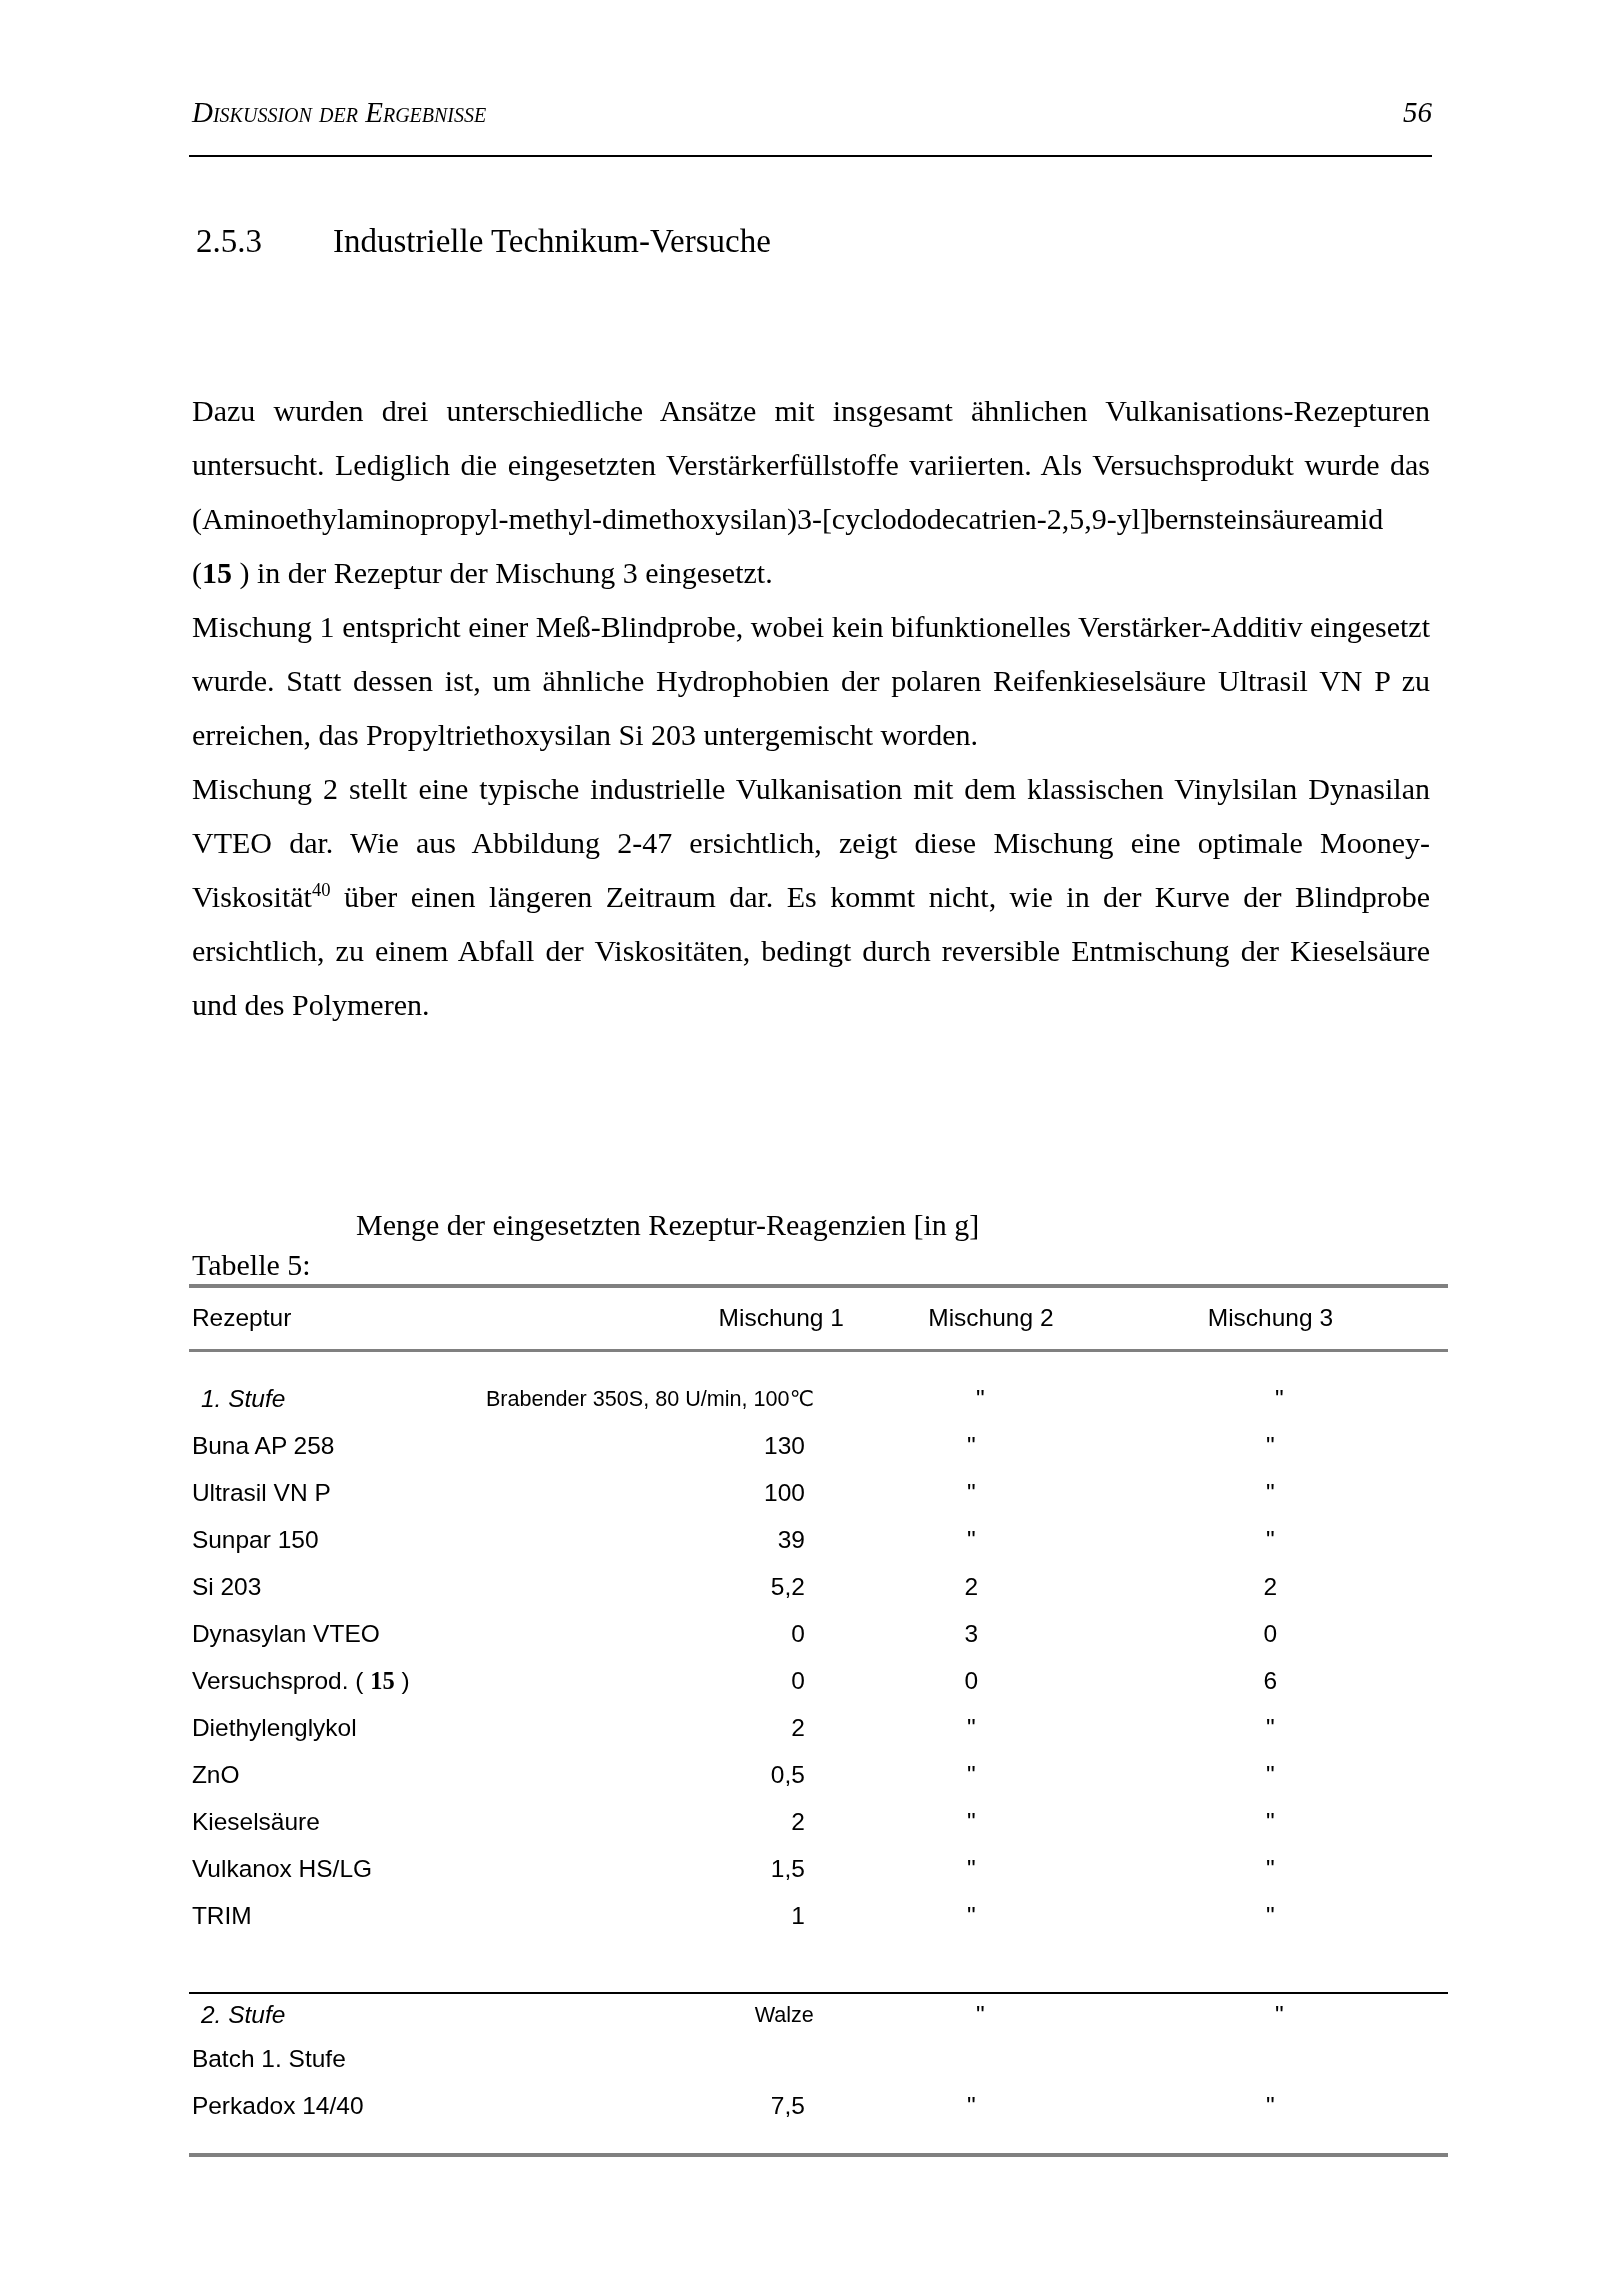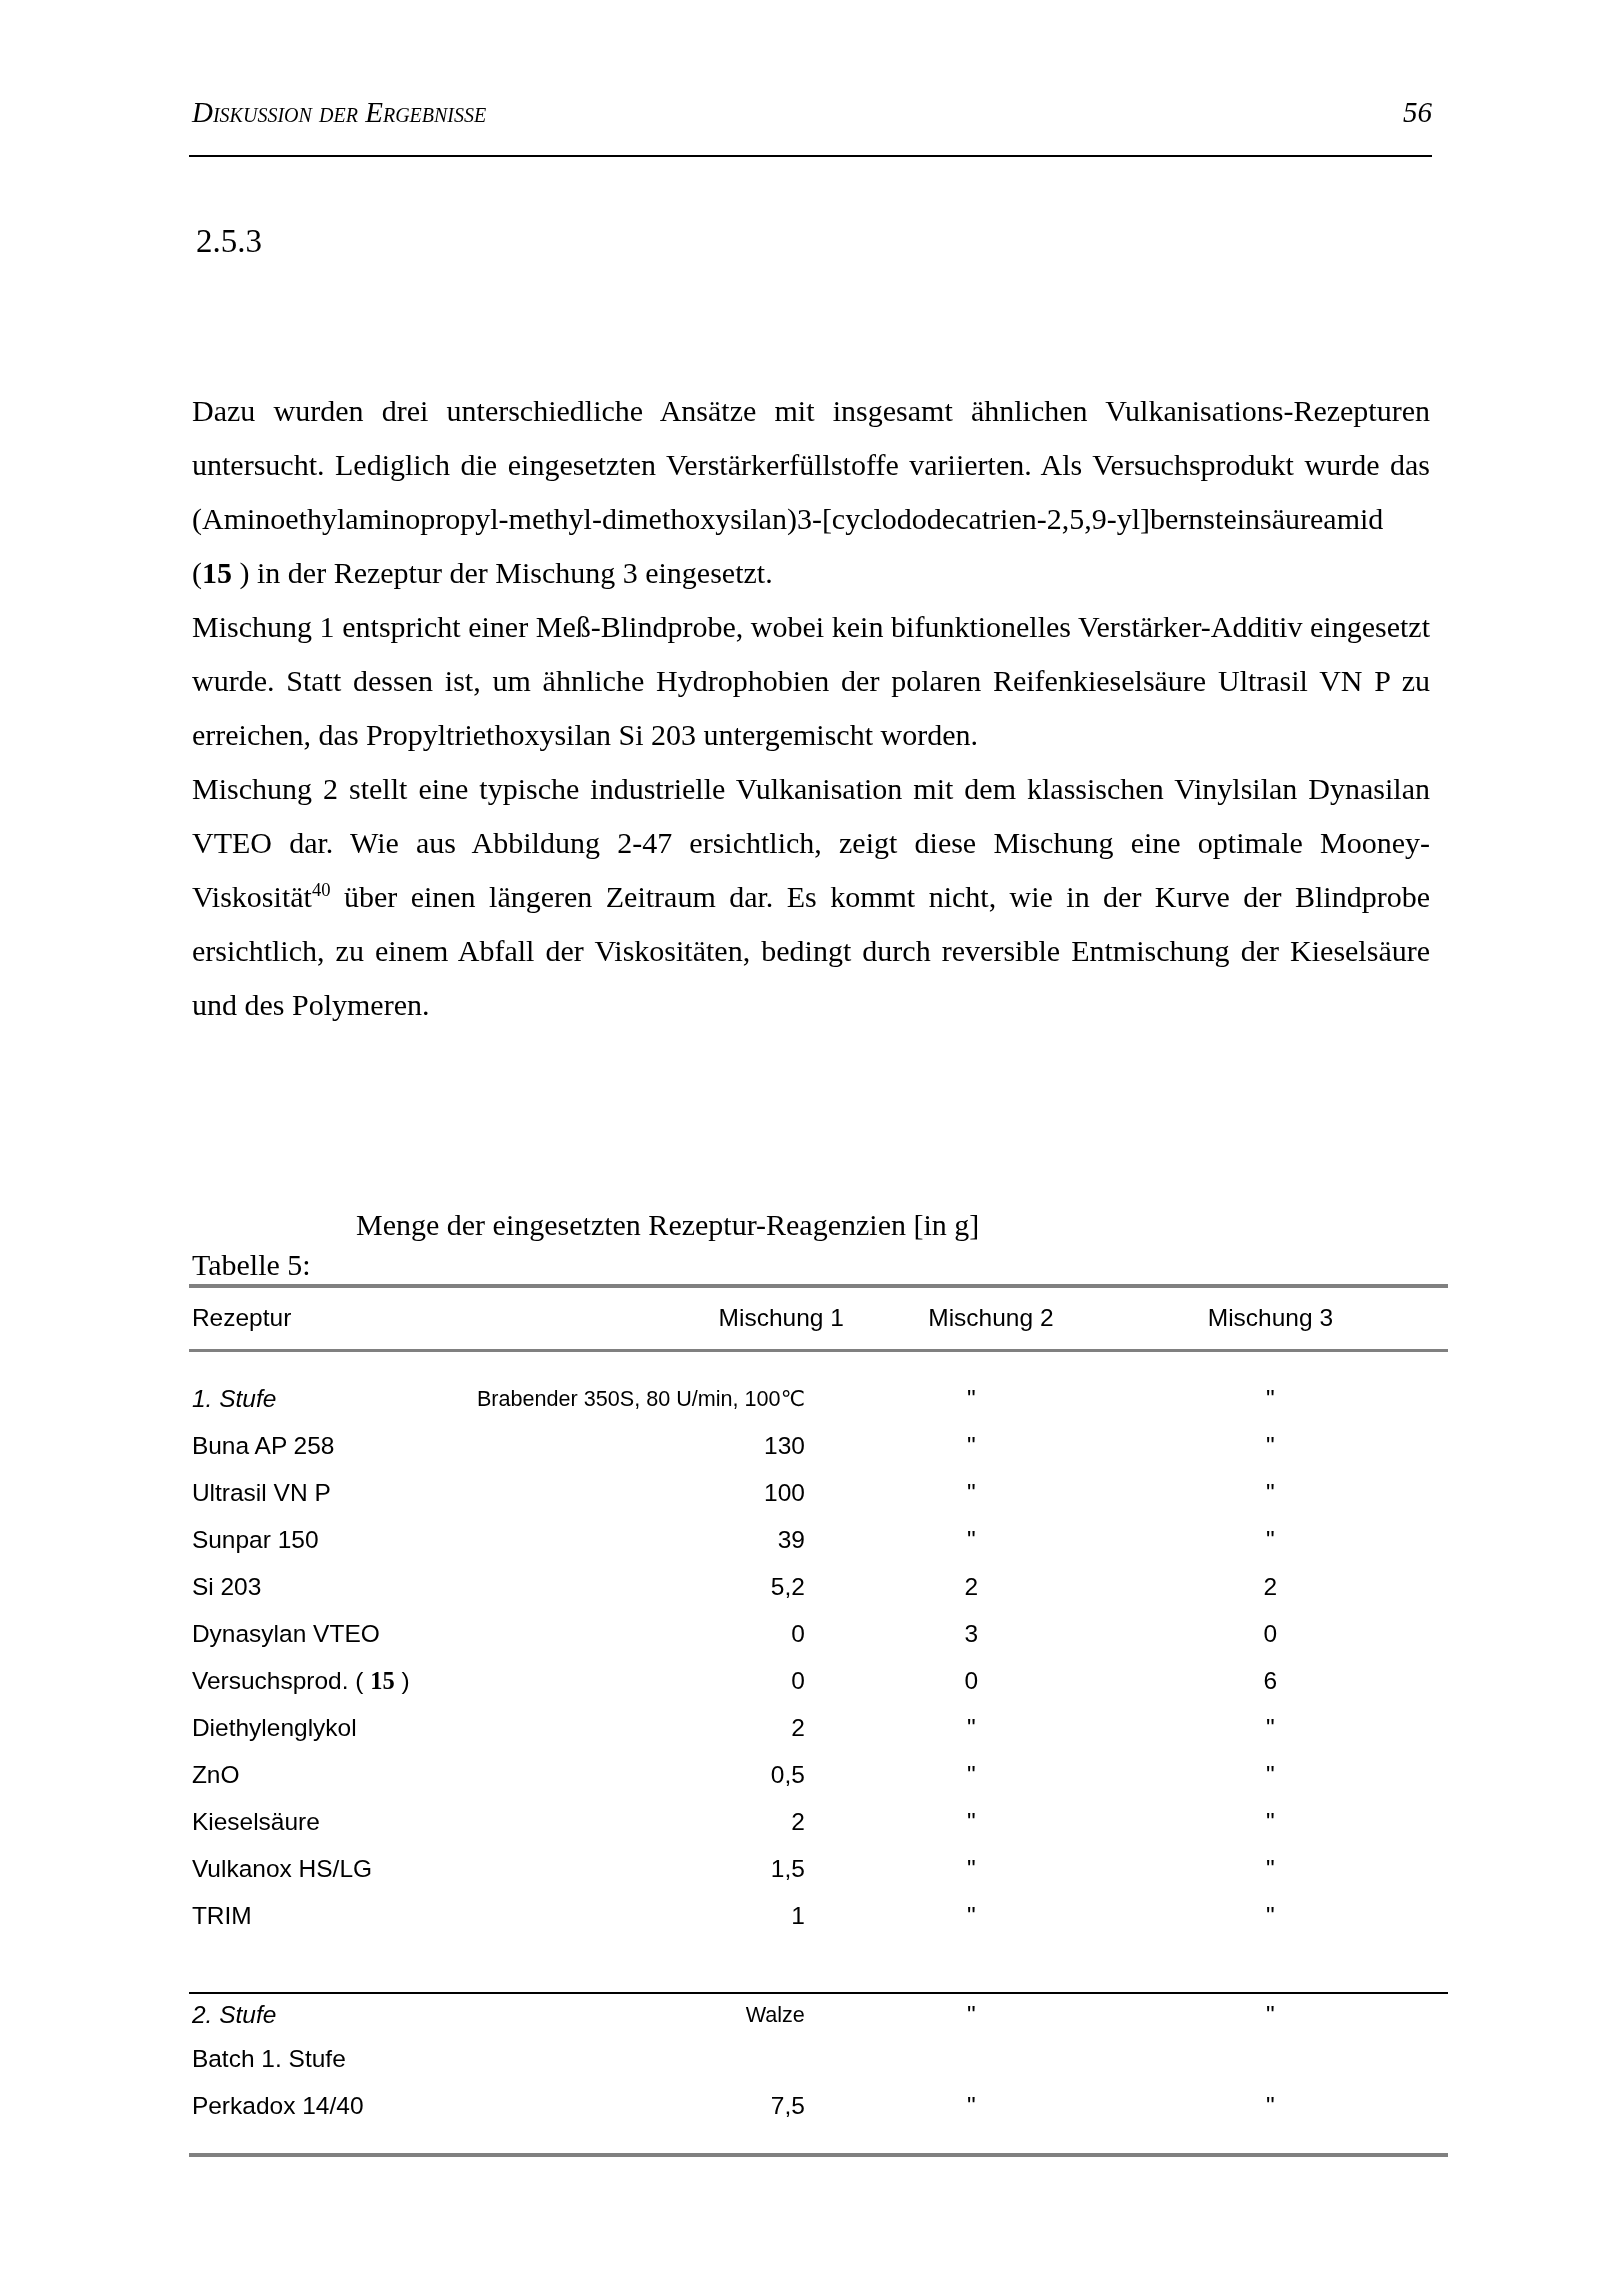--- a/index.html
+++ b/index.html
@@ -39,37 +39,38 @@
     .rule-thick { height: 3.9px; background: #808080; width: 100%; }
     .rule-thin-black { height: 2px; background: #000; width: 100%; }
     .t-row { display: flex; align-items: center; height: 47px; }
     .t-row.header { height: 61px; }
     .c0 { width: 245px; padding-left: 2.9px; }
     .c1 { width: 368px; text-align: right; }
     .c2 { width: 333px; text-align: center; }
     .c3 { width: 265px; text-align: center; }
     .t-row.header .c1 { width: 407px; }
     .t-row.header .c2 { width: 294px; }
-    .stufe { font-style: italic; }
+    .stufe { font-style: italic; margin-left: 9px; }
     .small { font-size: 21.6px; }
     .bold-serif { font-family: "Liberation Serif", "DejaVu Serif", serif; font-weight: bold; }
     .spacer { height: 23.5px; }
     .spacer-lg { height: 53px; }
   </style>
 </head>
 <body>
 
 <div class="running-head">
   <span class="title">Diskussion der Ergebnisse</span>
   <span class="pagenum">56</span>
 </div>
 <div class="head-rule"></div>
 
 <div class="section-heading">
   <span class="num">2.5.3</span>
+  <span>Industrielle Technikum-Versuche</span>
 </div>
 
 <div class="body-text">
   <p><span>Dazu wurden drei unterschiedliche Ansätze mit insgesamt ähnlichen Vulkanisations-Rezepturen untersucht. Lediglich die eingesetzten Verstärkerfüllstoffe variierten. Als Versuchsprodukt wurde das (Aminoethylaminopropyl-methyl-dimethoxysilan)3-[cyclododecatrien-2,5,9-yl]bernsteinsäureamid (</span><b>15</b> <span>) in der Rezeptur der Mischung 3 eingesetzt.</span></p>
   <p>Mischung 1 entspricht einer Meß-Blindprobe, wobei kein bifunktionelles Verstärker-Additiv eingesetzt wurde. Statt dessen ist, um ähnliche Hydrophobien der polaren Reifenkieselsäure Ultrasil VN P zu erreichen, das Propyltriethoxysilan Si 203 untergemischt worden.</p>
   <p><span>Mischung 2 stellt eine typische industrielle Vulkanisation mit dem klassischen Vinylsilan Dynasilan VTEO dar. Wie aus Abbildung 2-47 ersichtlich, zeigt diese Mischung eine optimale Mooney-Viskosität</span><sup>40</sup><span> über einen längeren Zeitraum dar. Es kommt nicht, wie in der Kurve der Blindprobe ersichtlich, zu einem Abfall der Viskositäten, bedingt durch reversible Entmischung der Kieselsäure und des Polymeren.</span></p>
 </div>
 
 <div class="table-caption">
   <span class="label">Tabelle 5:</span>

